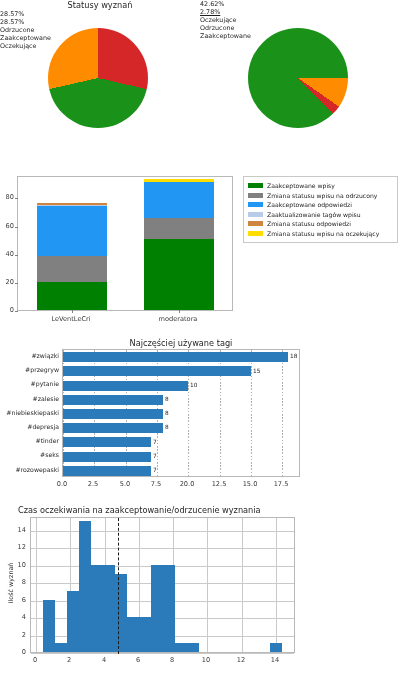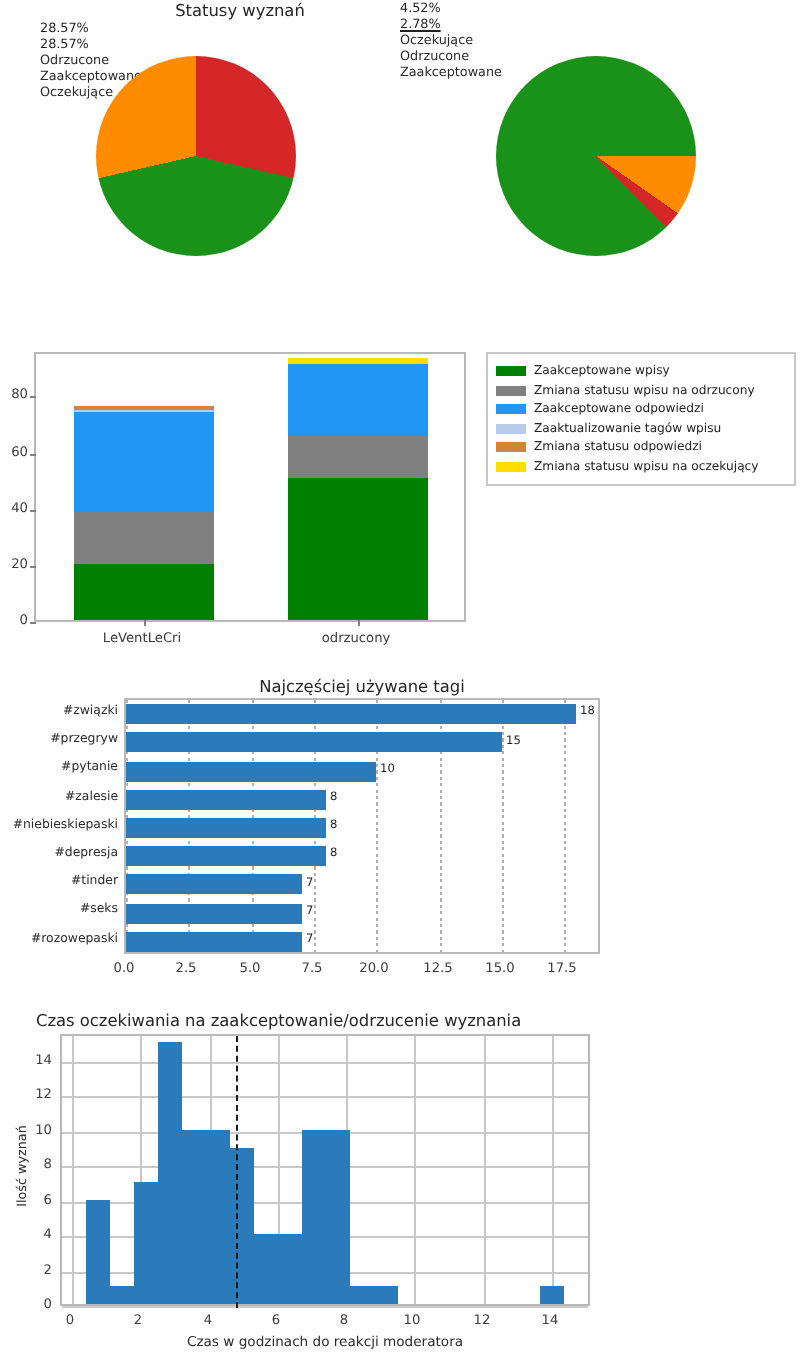--- a/index.html
+++ b/index.html
@@ -46,21 +46,21 @@
   .gridh { position:absolute; left:0; right:0; height:1px; background:#c9c9c9; }
   .gridvh { position:absolute; top:0; bottom:0; width:1px; background:#c9c9c9; }
   .hsbar { position:absolute; bottom:0; background:#2b7bba; }
   .meanline { position:absolute; width:0; border-left:1px dashed #1a1a1a; }
   .ylabrot { position:absolute; font-size:6.4px; color:#2b2b2b;
              transform:rotate(-90deg); transform-origin:center; white-space:nowrap; }
 </style>
 </head>
 <body>
 
-<div class="fig" id="fig-pie1" style="left:0;top:0;width:200px;height:172px;padding-left:20px;">
+<div class="fig" id="fig-pie1" style="left:0;top:0;width:200px;height:172px;">
 
   <div class="title" style="left:0;top:7px;width:200px;">Statusy wyznań</div>
 
   <div class="pie" style="left:48px;top:28px;width:100px;height:100px;
               background:conic-gradient(from 0deg,
                 #d62728 0turn 0.2857turn,
                 #1a9118 0.2857turn 0.7143turn,
                 #ff8c00 0.7143turn 1turn);"></div>
 
   <div class="pieval" style="left:93px;top:56px;">28.57%</div>
@@ -73,21 +73,21 @@
 
 <div class="fig" id="fig-pie2" style="left:200px;top:0;width:200px;height:172px;">
 
 
   <div class="pie" style="left:48px;top:28px;width:100px;height:100px;
               background:conic-gradient(from 90deg,
                 #ff8c00 0turn 0.0972turn,
                 #d62728 0.0972turn 0.125turn,
                 #1a9118 0.125turn 1turn);"></div>
 
-  <div class="pieval" style="left:117px;top:72px;">4.52%</div>
+  <div class="pieval" style="left:117px;top:72px;">42.62%</div>
   <div class="pieval" style="left:121px;top:85px;text-decoration:underline;">2.78%</div>
 
   <div class="pielbl" style="left:154px;top:57px;">Oczekujące</div>
   <div class="pielbl" style="left:158px;top:84px;">Odrzucone</div>
   <div class="pielbl" style="left:-20px;top:110px;">Zaakceptowane</div>
 </div>
 
 <div class="fig" id="fig-stacked">
 
   <div class="plotbox" style="left:17px;top:4px;width:216px;height:135px;">
@@ -117,21 +117,21 @@
     </div>
   </div>
 
   <div class="tick" style="position:absolute;left:4px;top:134px;width:10px;text-align:right;">0</div>
   <div class="tick" style="position:absolute;left:1px;top:106px;width:13px;text-align:right;">20</div>
   <div class="tick" style="position:absolute;left:1px;top:78px;width:13px;text-align:right;">40</div>
   <div class="tick" style="position:absolute;left:1px;top:50px;width:13px;text-align:right;">60</div>
   <div class="tick" style="position:absolute;left:1px;top:21px;width:13px;text-align:right;">80</div>
 
   <div class="tick" style="position:absolute;left:39px;top:143px;width:64px;text-align:center;">LeVentLeCri</div>
-  <div class="tick" style="position:absolute;left:146px;top:143px;width:64px;text-align:center;">odrzucony</div>
+  <div class="tick" style="position:absolute;left:146px;top:143px;width:64px;text-align:center;">moderatora</div>
 
   <div class="legend" style="left:243px;top:4px;width:155px;">
     <div class="legrow">
       <span class="legswatch" style="background:#008000;"></span>
       <span class="legtxt">Zaakceptowane wpisy</span>
     </div>
     <div class="legrow">
       <span class="legswatch" style="background:#808080;"></span>
       <span class="legtxt">Zmiana statusu wpisu na odrzucony</span>
     </div>
@@ -264,16 +264,15 @@
 
   <div class="tick" style="position:absolute;left:25px;top:153px;width:20px;text-align:center;">0</div>
   <div class="tick" style="position:absolute;left:59px;top:153px;width:20px;text-align:center;">2</div>
   <div class="tick" style="position:absolute;left:94px;top:153px;width:20px;text-align:center;">4</div>
   <div class="tick" style="position:absolute;left:128px;top:153px;width:20px;text-align:center;">6</div>
   <div class="tick" style="position:absolute;left:162px;top:153px;width:20px;text-align:center;">8</div>
   <div class="tick" style="position:absolute;left:196px;top:153px;width:20px;text-align:center;">10</div>
   <div class="tick" style="position:absolute;left:231px;top:153px;width:20px;text-align:center;">12</div>
   <div class="tick" style="position:absolute;left:265px;top:153px;width:20px;text-align:center;">14</div>
 
-  <div class="axlbl" style="position:absolute;left:30px;top:164px;width:265px;text-align:center;">Czas w godzinach do reakcji moderatora</div>
 
   <div class="ylabrot" style="left:-19px;top:76px;width:60px;text-align:center;">Ilość wyznań</div>
 </div>
 
 </body></html>

